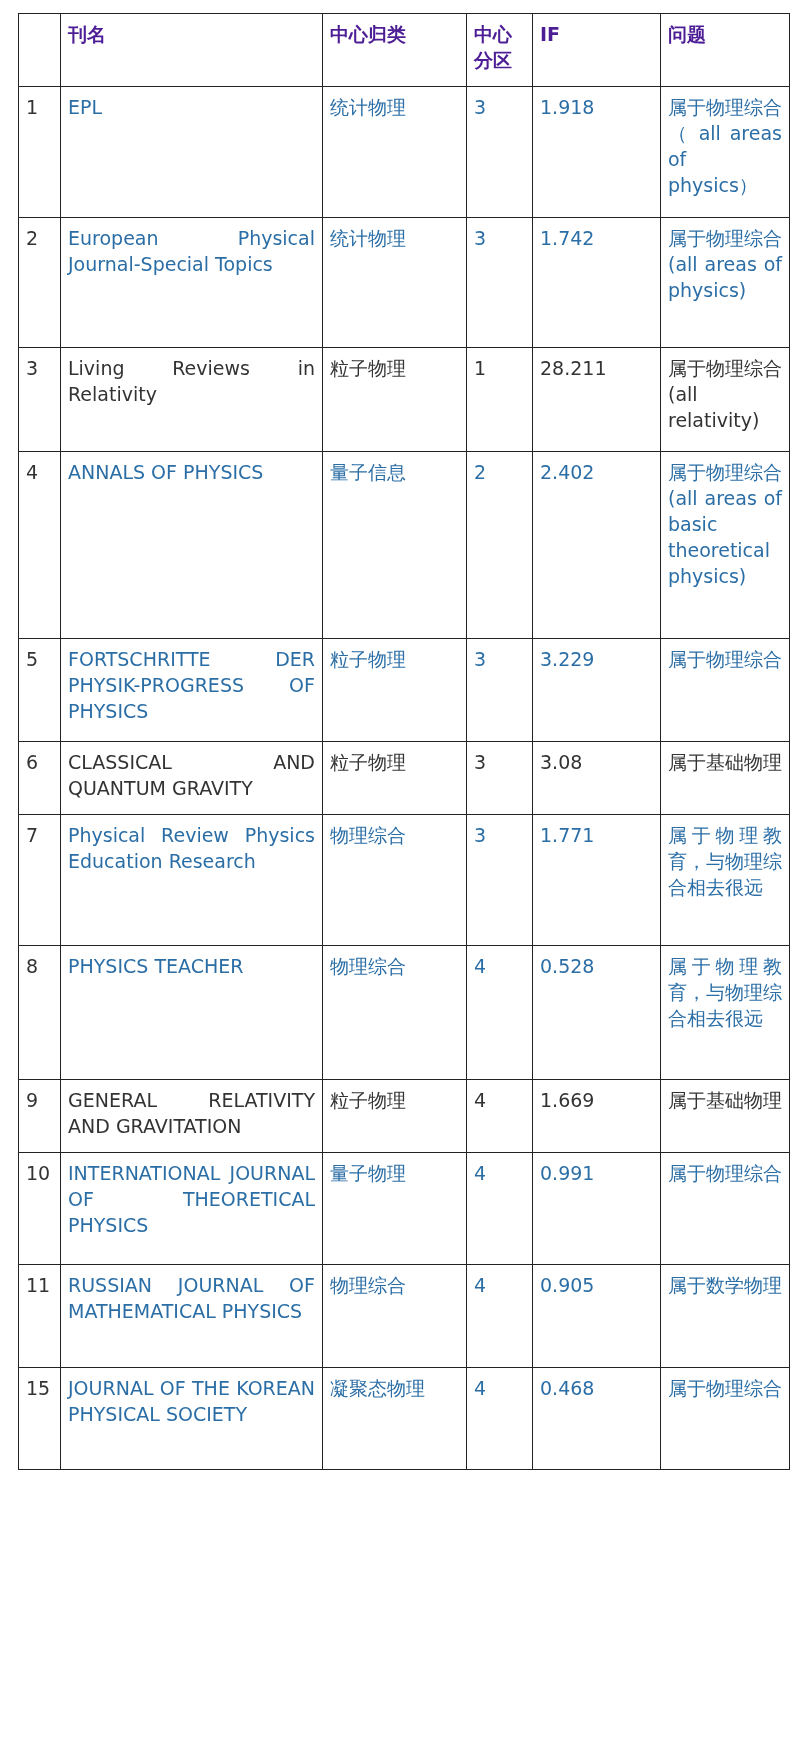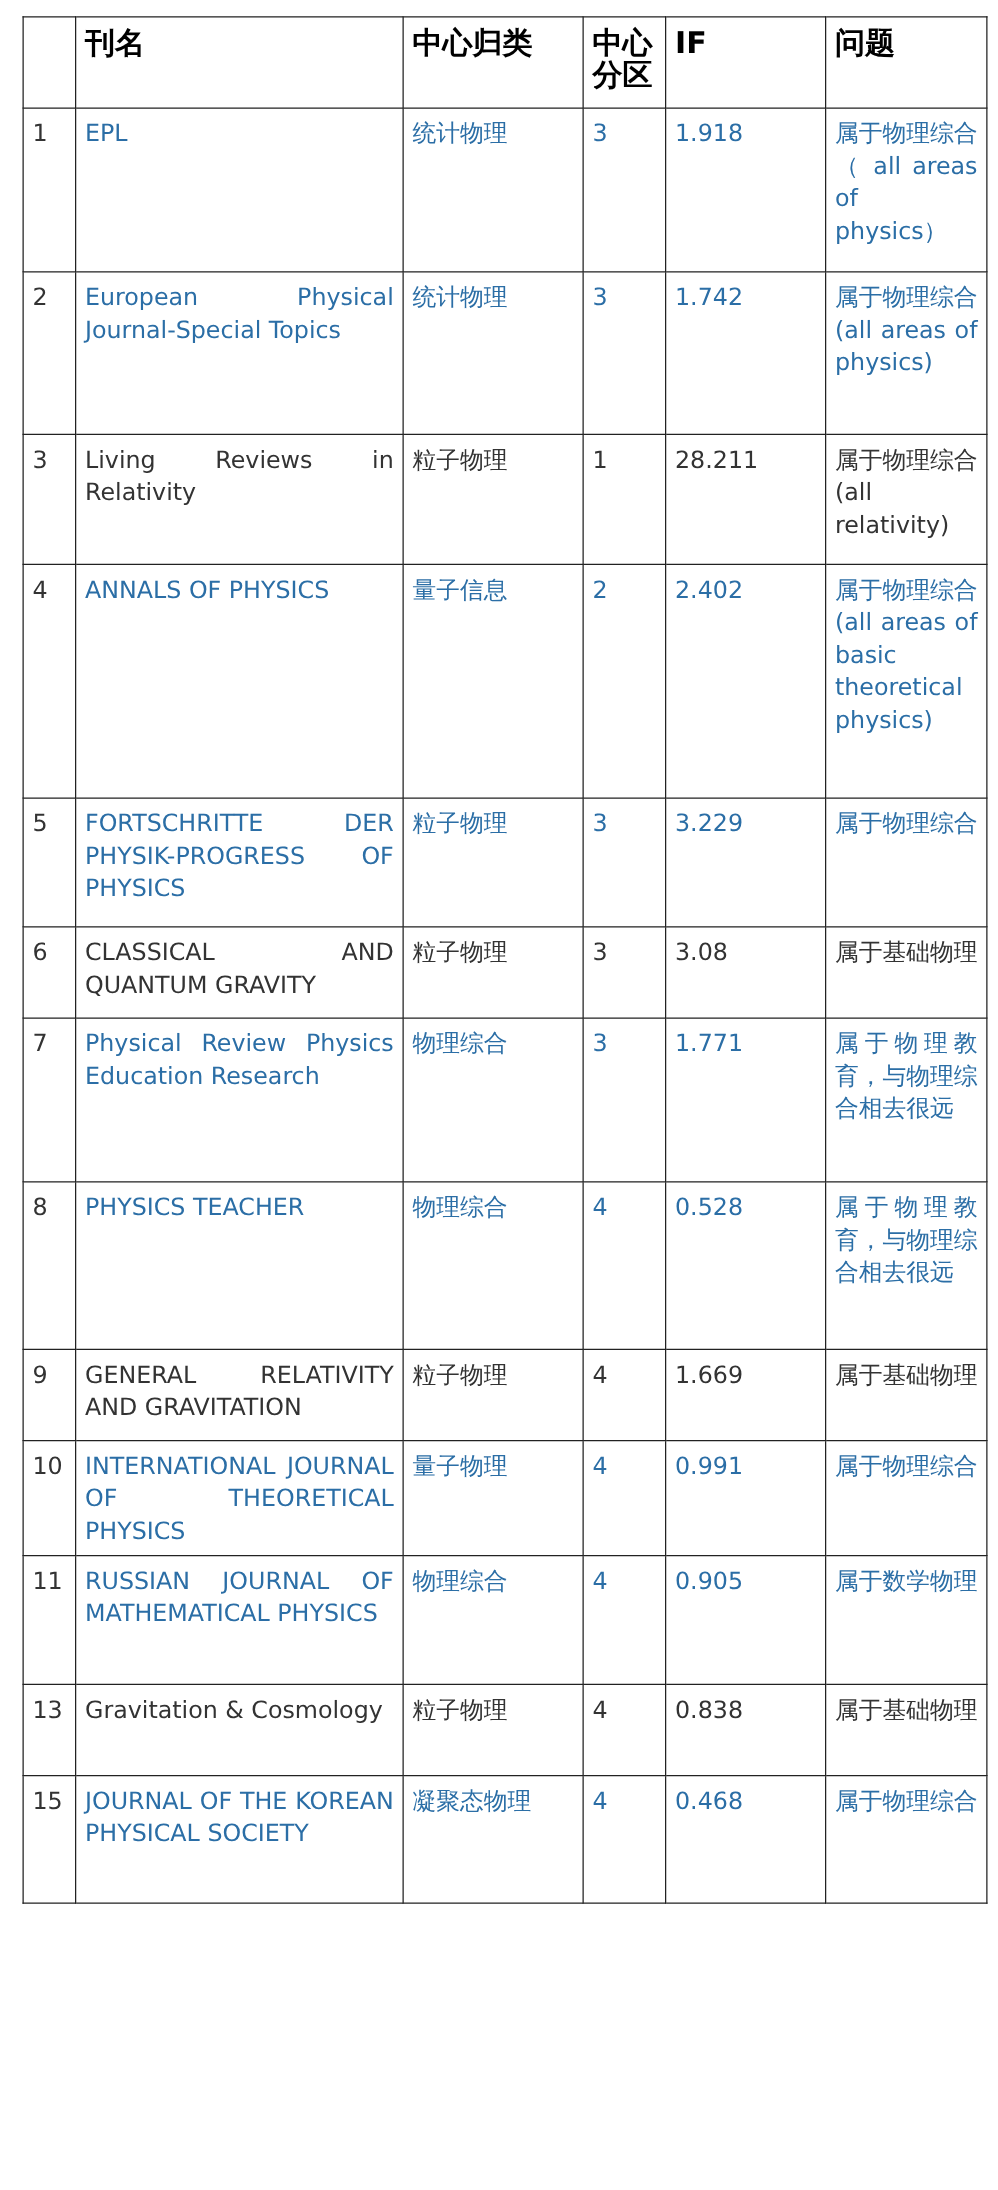--- a/index.html
+++ b/index.html
@@ -16,24 +16,24 @@
   table.journals td, table.journals th {
     border: 1.5px solid #222;
     vertical-align: top;
     padding: 7px 7px 6px 7px;
     text-align: justify;
     text-align-last: left;
     word-wrap: break-word;
     font-weight: normal;
   }
   table.journals th {
-    color: #000000;
+    color: #4c1d95;
     text-align: left;
     font-weight: bold;
-    font-size: 24px;
+    font-size: 19px;
   }
   col.c-no { width: 42px; }
   col.c-name { width: 262px; }
   col.c-cat { width: 144px; }
   col.c-zone { width: 66px; }
   col.c-if { width: 128px; }
   col.c-note { width: 129px; }
   tr.link td { color: #2b6ea6; }
   tr.link td.no { color: #333; }
   tr.plain td { color: #333; }
@@ -128,44 +128,36 @@
       <td class="note">属于物理教育，与物理综合相去很远</td>
     </tr>
     <tr class="plain" style="height:73px">
       <td class="no">9</td>
       <td>GENERAL RELATIVITY AND GRAVITATION</td>
       <td>粒子物理</td>
       <td>4</td>
       <td>1.669</td>
       <td class="note">属于基础物理</td>
     </tr>
-    <tr class="link" style="height:92px">
+    <tr class="link" style="height:112px">
       <td class="no">10</td>
       <td>INTERNATIONAL JOURNAL OF THEORETICAL PHYSICS</td>
       <td>量子物理</td>
       <td>4</td>
       <td>0.991</td>
       <td class="note">属于物理综合</td>
     </tr>
     <tr class="link" style="height:103px">
       <td class="no">11</td>
       <td>RUSSIAN JOURNAL OF MATHEMATICAL PHYSICS</td>
       <td>物理综合</td>
       <td>4</td>
       <td>0.905</td>
       <td class="note">属于数学物理</td>
     </tr>
-    <tr class="plain" style="height:73px">
-      <td class="no">13</td>
-      <td>Gravitation &amp; Cosmology</td>
-      <td>粒子物理</td>
-      <td>4</td>
-      <td>0.838</td>
-      <td class="note">属于基础物理</td>
-    </tr>
     <tr class="link" style="height:102px">
       <td class="no">15</td>
       <td>JOURNAL OF THE KOREAN PHYSICAL SOCIETY</td>
       <td>凝聚态物理</td>
       <td>4</td>
       <td>0.468</td>
       <td class="note">属于物理综合</td>
     </tr>
   </tbody>
 </table>

